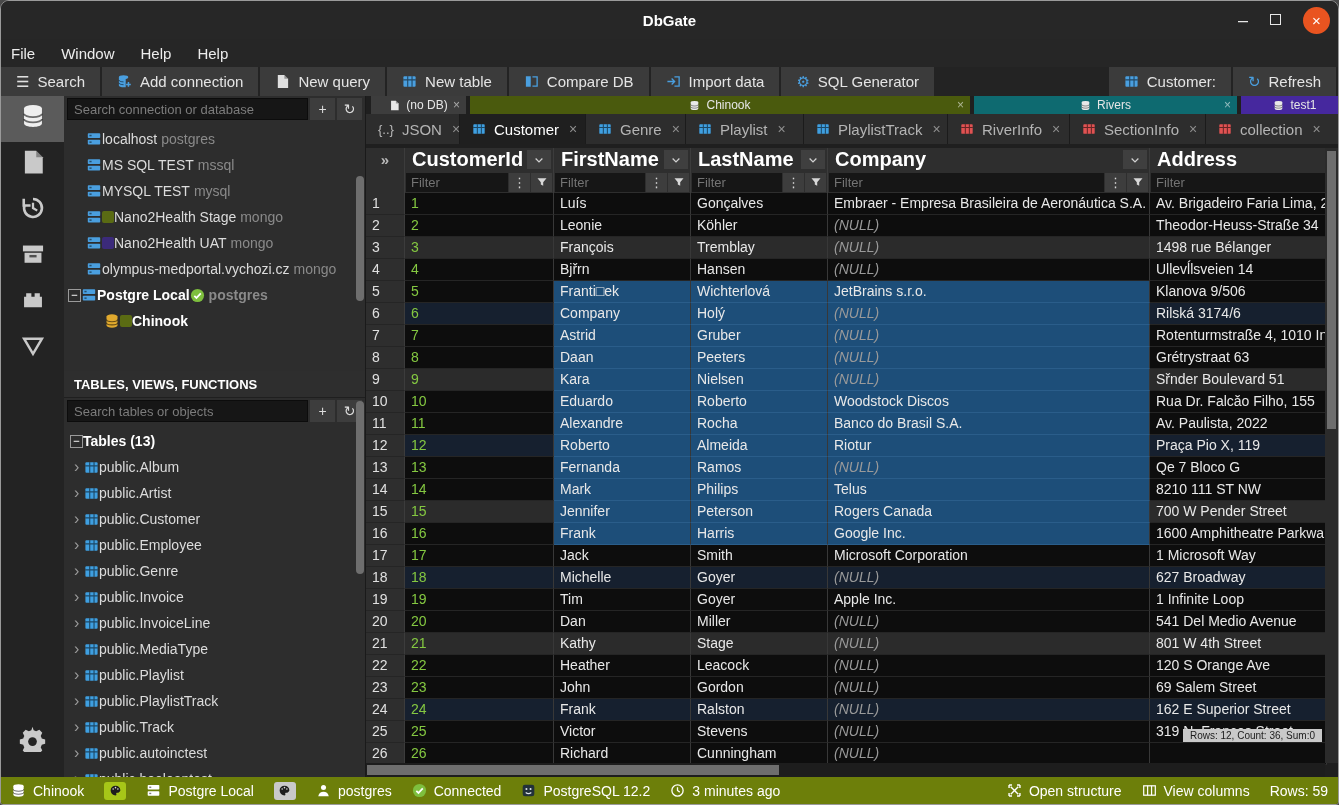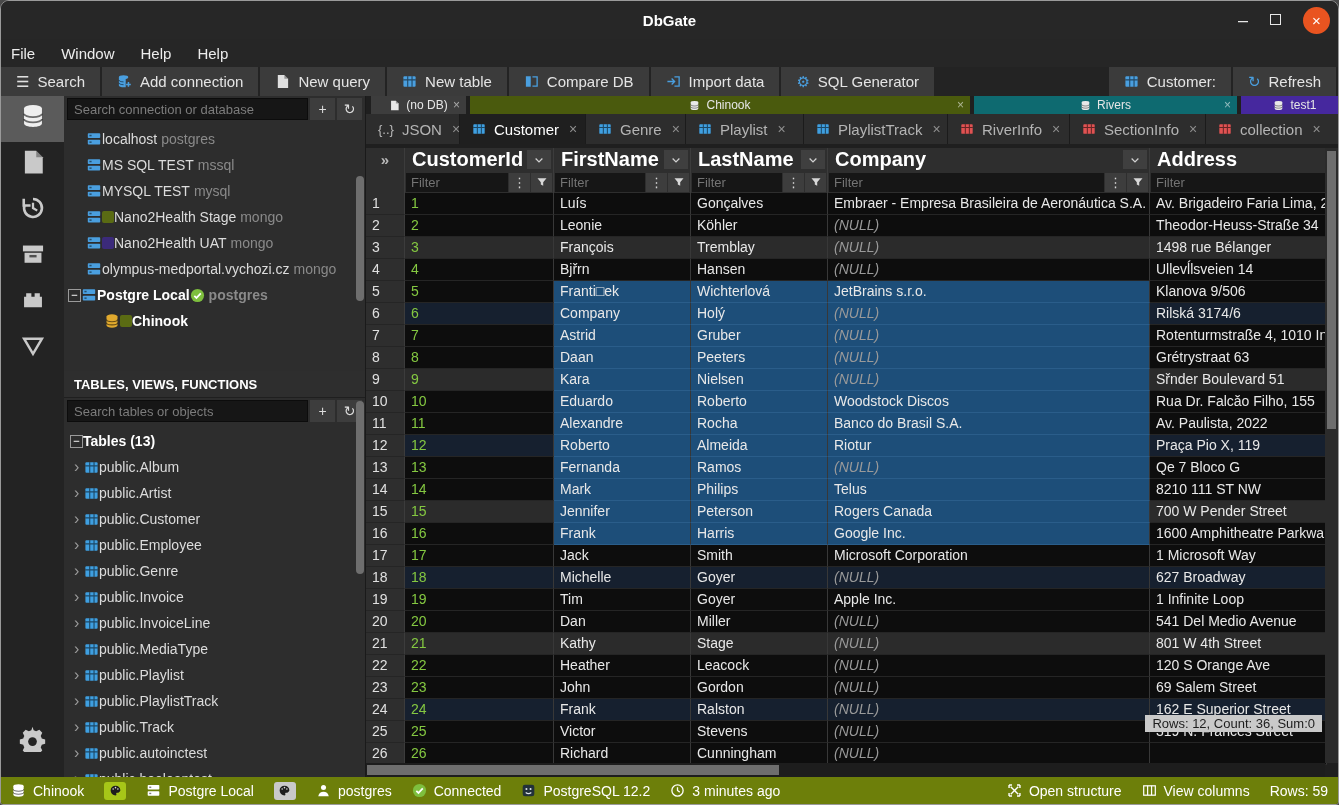--- a/index.html
+++ b/index.html
@@ -90,21 +90,21 @@
   .grow.s3 .cell { background:#2b2b2b; }
   .grow.s6 .cell { background:#16202f; }
   .gut { background:#2e2e2e !important; border-right:1px solid #3c3c3c; color:#e0e0e0; }
   .idv { color:#84c841; }
   .nullv { color:#9a9a9a; font-style:italic; }
   .cell.sel { background:#1d4e79 !important; border-bottom-color:#2a5d8a; }
   .vscroll { position:absolute; top:4px; right:0; width:13px; bottom:14px; background:#2b2b2b; }
   .vthumb2 { position:absolute; top:3px; left:2px; width:9px; height:278px; background:#6e6e6e; }
   .hscroll { position:absolute; left:0; right:13px; bottom:0; height:14px; background:#1d1d1d; }
   .hthumb { position:absolute; left:1px; top:2px; width:412px; height:10px; background:#6e6e6e; }
-  .overlay { position:absolute; right:16px; bottom:45px; background:#c9c9c9; color:#1c1c1c; font-size:13px; padding:1px 7px; white-space:nowrap; }
+  .overlay { position:absolute; right:16px; bottom:35px; background:#c9c9c9; color:#1c1c1c; font-size:10px; padding:1px 7px; white-space:nowrap; }
 
   
   .statusbar { height:27px; background:#6d7f0a; display:flex; align-items:center; padding:0 10px; gap:20px; flex:none; color:#fff; font-size:14px; }
   .sitem { display:flex; align-items:center; gap:7px; white-space:nowrap; }
   .sitem .ic { display:flex; }
   .sitem .ic svg { width:15px; height:15px; }
   .sb-spacer { flex:1; }
   .sw { width:22px; height:18px; border-radius:3px; display:flex; align-items:center; justify-content:center; color:#1d1d1d; }
   .sw svg { width:13px; height:13px; }
 </style>

